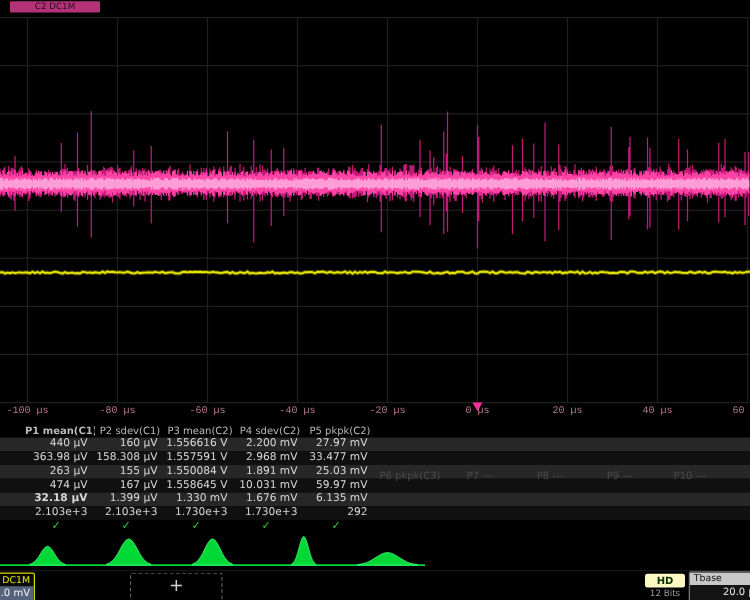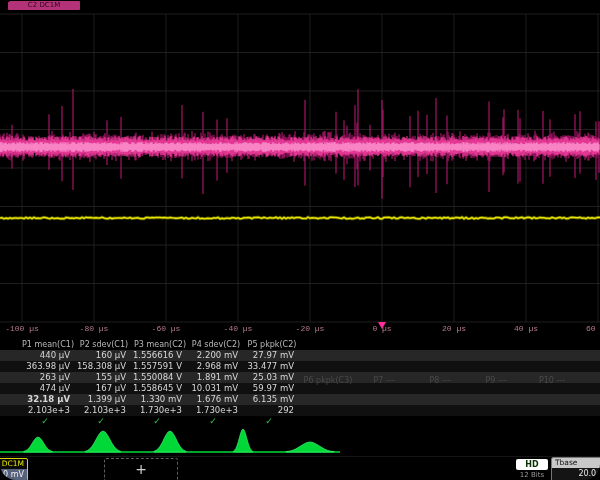--- a/index.html
+++ b/index.html
@@ -1,17 +1,17 @@
 <!DOCTYPE html>
 <html><head>
 <meta charset="utf-8">
 <style>
   html,body{margin:0;padding:0;background:#000;}
   #screen{position:relative;width:600px;height:480px;background:#000;overflow:hidden;
-          font-family:"DejaVu Sans",sans-serif;border-radius:16px;}
+          font-family:"DejaVu Sans",sans-serif;}
   #scope-svg{position:absolute;left:0;top:0;}
   
   .top-badge{position:absolute;left:8px;top:1px;width:72px;height:9px;background:#b43278;
              color:#2a0718;font-size:7px;line-height:9px;text-align:center;border-radius:1px;
              overflow:hidden;white-space:nowrap;}
   
   #time-axis{position:absolute;left:0;top:324px;width:600px;height:13px;}
   .t-label{position:absolute;top:0;transform:translateX(-50%);font-size:8px;color:#b5798c;white-space:nowrap;font-family:Liberation Mono, monospace;}
   
   #measure-table{position:absolute;left:0;top:339px;width:600px;height:88px;}
@@ -30,21 +30,21 @@
   .ch-tags{margin-left:auto;white-space:nowrap;}
   .ch-row2{height:11px;background:#57627d;color:#f2f2f2;font-size:8px;line-height:11px;
            text-align:right;padding:0 3px;}
   #c1-box{left:-44px;width:70px;border:1px solid #d6d600;}
   #c1-box .ch-tags{color:#e8e600;}
   #c2-box{left:30px;width:70px;border:1px solid #ff2d9a;}
   #c2-box .ch-tags{color:#ff7ec2;}
   #c2-box .ch-chip{background:#ff2d9a;color:#fff;}
   #add-box{position:absolute;left:104px;top:1px;width:72px;height:21px;border:1px dashed #5e5e5e;
            border-radius:2px;color:#cfcfcf;font-size:14px;line-height:21px;text-align:center;}
-  #hd-badge{position:absolute;left:516px;top:2px;width:32px;height:11px;background:#ffffff;color:#083000;
+  #hd-badge{position:absolute;left:516px;top:2px;width:32px;height:11px;background:#fef9c3;color:#083000;
             font-size:8px;font-weight:bold;line-height:11px;text-align:center;border-radius:2px;}
   #hd-bits{position:absolute;left:514px;top:14px;width:36px;color:#9a9a9a;font-size:7px;text-align:center;}
   #tbase-box{position:absolute;left:551px;top:0;width:60px;height:23px;border:1px solid #777;border-radius:2px;overflow:hidden;}
   #tbase-head{height:10px;background:#c8c8c8;color:#111;font-size:7.5px;line-height:10px;padding-left:3px;}
   #tbase-val{height:12px;background:#141414;color:#e8e8e8;font-size:8px;line-height:12px;text-align:right;padding-right:4px;white-space:nowrap;}
 </style>
 </head>
 <body>
 
 <div id="screen">
@@ -79,21 +79,21 @@
       <span class="t-label" style="left: 598px;">60 µs</span>
     </div>
 
   <div id="measure-table">
       <div class="stripe" style="top: 11px; background: rgb(39, 39, 39);"></div>
       <div class="stripe" style="top: 22px; background: rgb(16, 16, 16);"></div>
       <div class="stripe" style="top: 33px; background: rgb(39, 39, 39);"></div>
       <div class="stripe" style="top: 44px; background: rgb(16, 16, 16);"></div>
       <div class="stripe" style="top: 55px; background: rgb(39, 39, 39);"></div>
       <div class="stripe" style="top: 66px; background: rgb(16, 16, 16);"></div>
-      <div class="m-head" style="left: 20px; top: 0px; width: 56px;">P1 mean(C1)</div>
+      <div class="m-head" style="left: 20px; top: 0px; width: 56px; font-weight: bold;">P1 mean(C1)</div>
       <div class="m-cell" style="left: 20px; top: 11px; width: 50px;">440 µV</div>
       <div class="m-cell" style="left: 20px; top: 22px; width: 50px;">363.98 µV</div>
       <div class="m-cell" style="left: 20px; top: 33px; width: 50px;">263 µV</div>
       <div class="m-cell" style="left: 20px; top: 44px; width: 50px;">474 µV</div>
       <div class="m-cell" style="left: 20px; top: 55px; width: 50px; font-weight: bold;">32.18 µV</div>
       <div class="m-cell" style="left: 20px; top: 66px; width: 50px;">2.103e+3</div>
       <div class="m-cell m-check" style="left: 20px; top: 77px; width: 50px;">✓</div>
       <div class="m-head" style="left: 76px; top: 0px; width: 56px;">P2 sdev(C1)</div>
       <div class="m-cell" style="left: 76px; top: 11px; width: 50px;">160 µV</div>
       <div class="m-cell" style="left: 76px; top: 22px; width: 50px;">158.308 µV</div>

